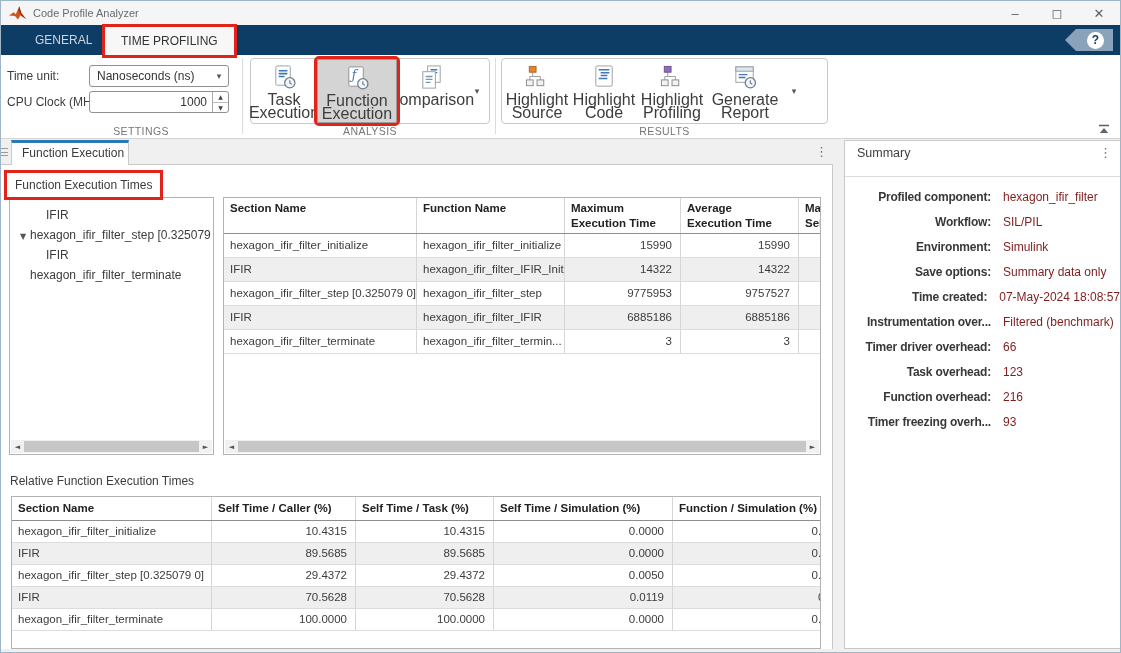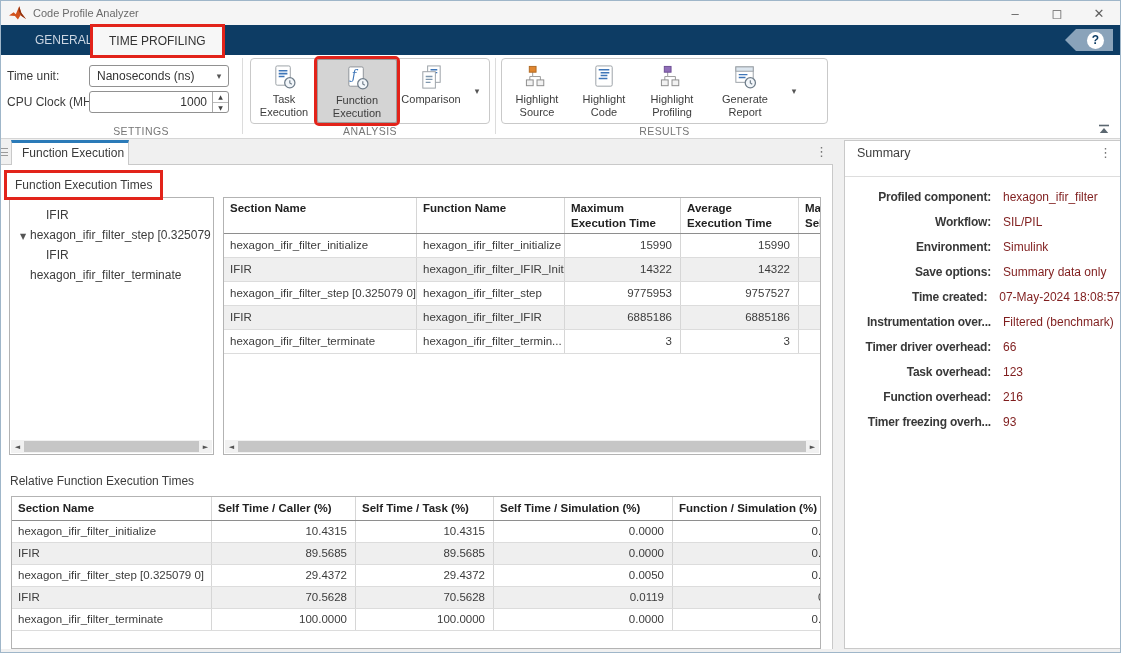--- a/index.html
+++ b/index.html
@@ -15,40 +15,40 @@
   .titlebar { position:absolute; left:0; top:0; width:100%; height:24px; background:#f5f5f5; display:flex; align-items:center; }
   .titlebar .logo { margin-left:8px; width:17px; height:16px; }
   .titlebar .title { margin-left:7px; color:#6b6b6b; font-size:11px; }
   .win-controls { position:absolute; right:0; top:0; height:24px; display:flex; }
   .win-btn { width:42px; height:24px; display:flex; align-items:center; justify-content:center; color:#5f5f5f; font-size:13px; cursor:default; }
 
   
   .ribbontabs { position:absolute; left:0; top:24px; width:100%; height:30px; background:#0d3c64; }
   .rtab { position:absolute; top:0; height:30px; line-height:30px; padding:0 16px; color:#ccd6e2; font-size:12px; }
   .rtab.general { left:18px; }
-  .rtab.active { left:92px; top:2px; height:28px; line-height:28px; background:#f7f7f7; color:#333; outline:3px solid #e2231a; outline-offset:0px; z-index:3; }
+  .rtab.active { left:104px; top:2px; height:28px; line-height:28px; background:#f7f7f7; color:#333; outline:3px solid #e2231a; outline-offset:0px; z-index:3; }
   .help-tag { position:absolute; right:7px; top:4px; width:48px; height:22px; background:#8aa3ba;
     clip-path:polygon(0 50%, 11px 0, 100% 0, 100% 100%, 11px 100%); display:flex; align-items:center; justify-content:flex-end; }
   .help-circle { width:17px; height:17px; border-radius:50%; background:#fff; color:#0d3c64; font-weight:bold; font-size:12px; display:flex; align-items:center; justify-content:center; margin-right:9px; }
 
   
   .toolstrip { position:absolute; left:0; top:54px; width:100%; height:84px; background:#fff; border-bottom:1px solid #d5d5d5; }
   .ts-label { position:absolute; color:#3c3c3c; }
   .combo { position:absolute; left:88px; top:10px; width:140px; height:22px; background:#fff; border:1px solid #919191; border-radius:3px; display:flex; align-items:center; }
   .combo .val { flex:1; padding-left:7px; color:#333; overflow:hidden; white-space:nowrap; }
   .combo .caret { width:18px; text-align:center; color:#555; font-size:9px; }
   .spinbox { position:absolute; left:88px; top:36px; width:140px; height:22px; background:#fff; border:1px solid #919191; border-radius:3px; display:flex; }
   .spinbox .val { flex:1; text-align:right; line-height:20px; padding-right:5px; color:#333; }
   .spin-btns { width:16px; border-left:1px solid #aaa; display:flex; flex-direction:column; }
   .spin-btns div { flex:1; display:flex; align-items:center; justify-content:center; font-size:6px; color:#444; }
   .spin-btns .up { border-bottom:1px solid #bbb; }
   .ts-divider { position:absolute; top:3px; height:76px; width:0; border-left:1px solid #dcdcdc; }
   .grp { position:absolute; top:3px; height:66px; border:1px solid #c9c9c9; border-radius:4px; display:flex; align-items:stretch; background:#fff; }
   .rbtn { display:flex; flex-direction:column; align-items:center; padding-top:5px; color:#3d3d3d; }
-  .rbtn .lbl { margin-top:2px; text-align:center; line-height:13px; font-size:11px; }
+  .rbtn .lbl { margin-top:2px; text-align:center; line-height:13px; font-size:16px; }
   .rbtn.selected { background:#d4d4d4; border:1px solid #9d9d9d; border-radius:2px; outline:3px solid #e2231a; z-index:2; }
   .drop-arrow { width:24px; display:flex; align-items:center; justify-content:center; color:#555; font-size:9px; }
   .sec-label { position:absolute; top:70px; height:13px; text-align:center; font-size:10.5px; color:#767676; letter-spacing:.4px; }
   .collapse-icon { position:absolute; right:9px; top:69px; }
 
   
   .doc-tab { position:absolute; left:10px; top:139px; width:118px; height:25px; background:#fff; border:1px solid #c9c9c9; border-bottom:none; border-top:3px solid #2a7ab8; line-height:20px; padding-left:10px; color:#3a3a3a; z-index:2; }
   .hamburger { position:absolute; left:-3px; top:145px; width:10px; }
   .hamburger div { height:0; border-top:1.6px solid #9a9a9a; margin:2.4px 0; }
   .panel-dots { position:absolute; color:#777; font-size:13px; letter-spacing:0; }

